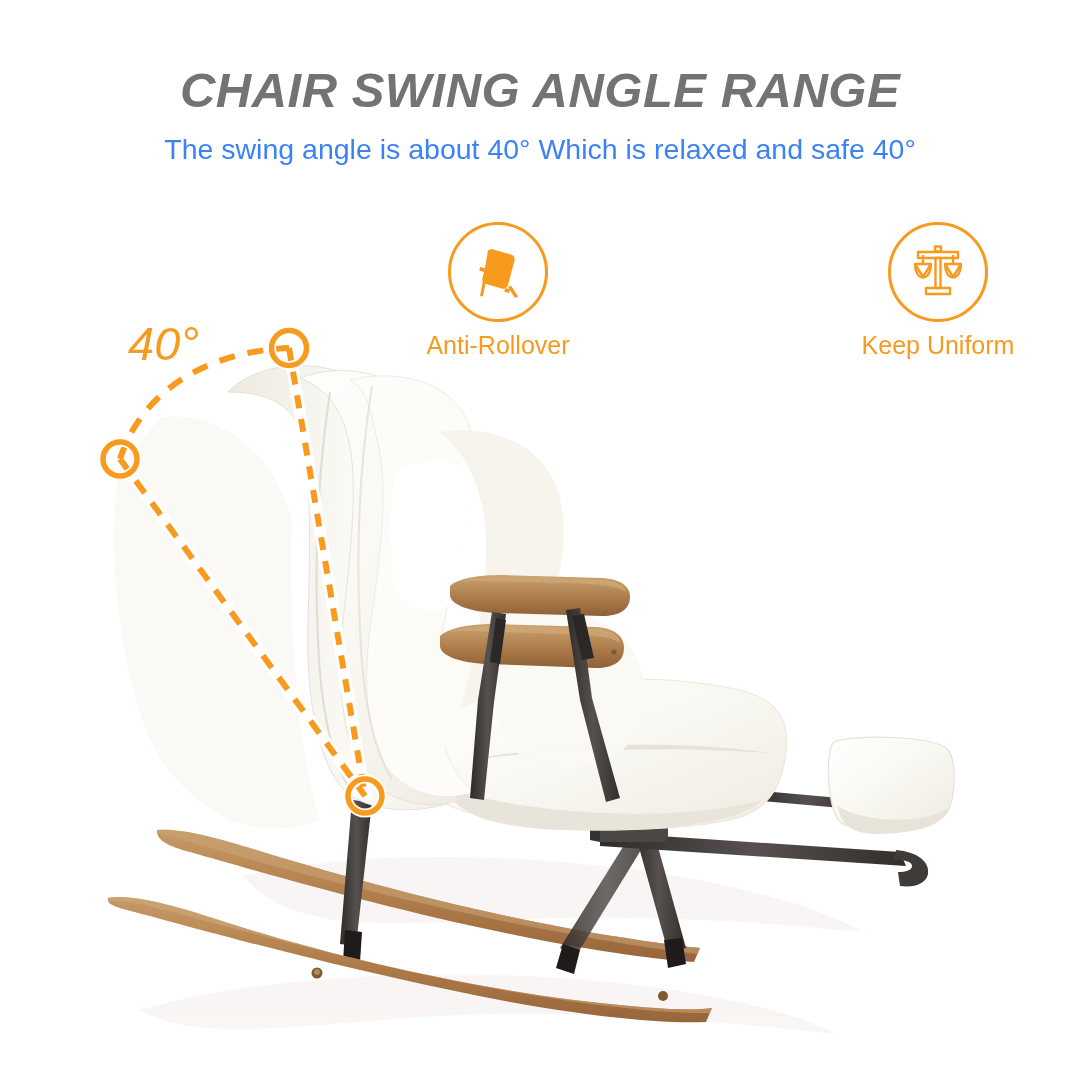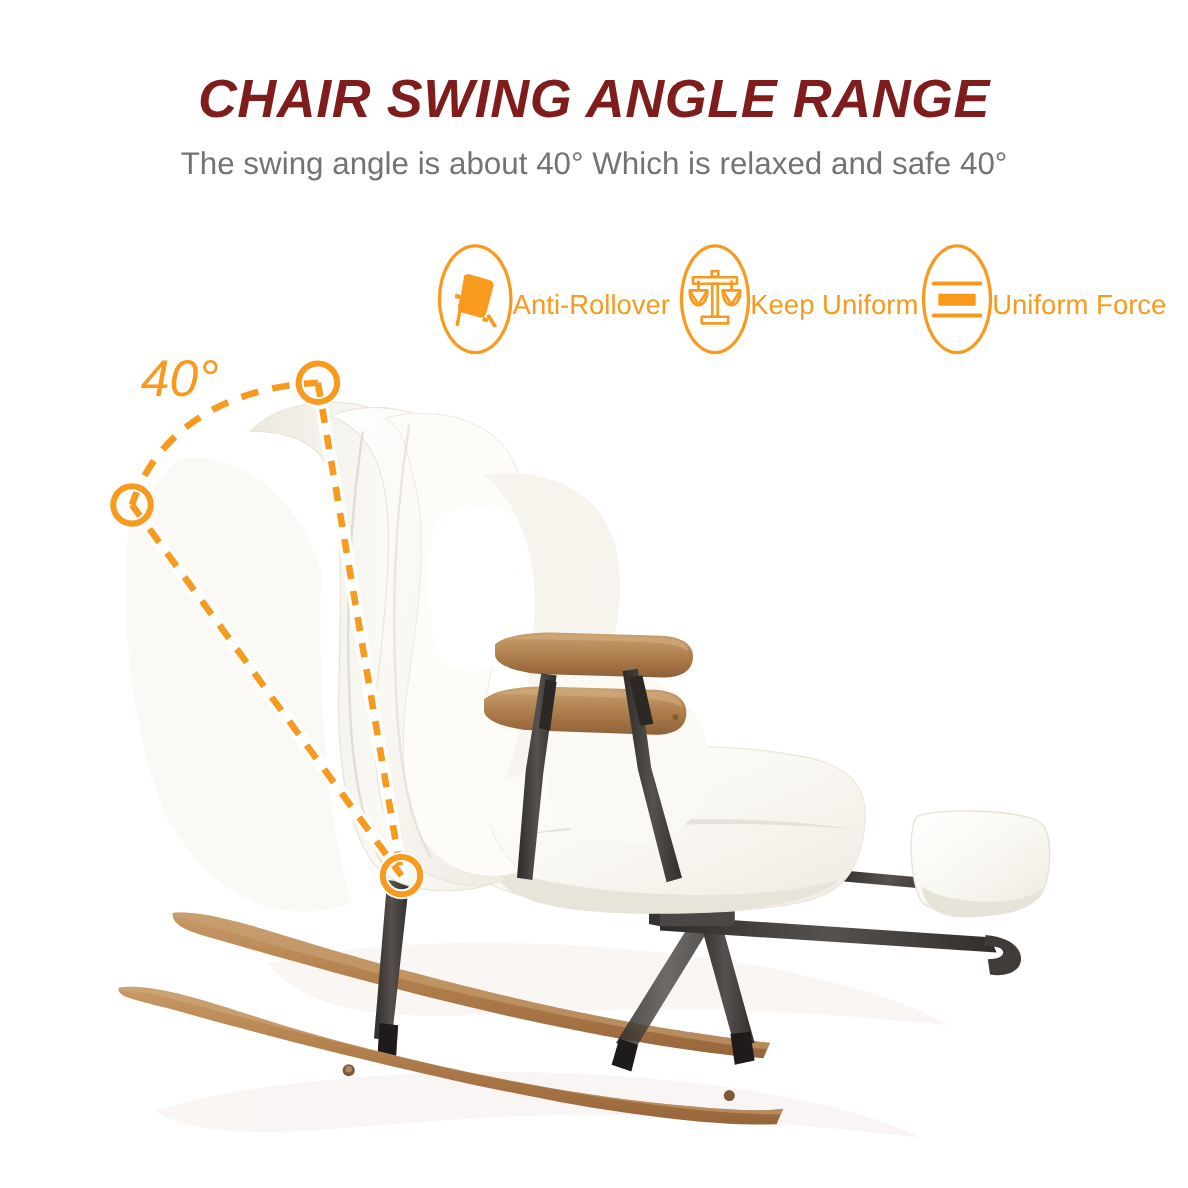--- a/index.html
+++ b/index.html
@@ -17,43 +17,43 @@
 
   
   #title {
     position: absolute; left: 0; top: 62px; width: 1080px;
     text-align: center;
     font-family: "Liberation Sans", sans-serif;
     font-size: 49px;
     font-weight: bold;
     font-style: italic;
     letter-spacing: 0.5px;
-    color: #7f1d1d;
+    color: #737373;
     white-space: nowrap;
   }
   #subtitle {
     position: absolute; left: 0; top: 133px; width: 1080px;
     text-align: center;
     font-size: 28.5px;
     font-weight: normal;
-    color: #737373;
+    color: #3b82f6;
     white-space: nowrap;
   }
 
   
   #features {
     position: absolute; left: 398px; top: 222px;
     width: 640px; height: 155px;
     display: flex;
     justify-content: space-between;
     align-items: flex-start;
   }
   .feature {
     width: 200px;
-    display: flex; flex-direction: row; align-items: center;
+    display: flex; flex-direction: column; align-items: center;
   }
   .feat-circle {
     width: 100px; height: 100px;
     border: 3.2px solid #F79A1E;
     border-radius: 50%;
     display: flex; align-items: center; justify-content: center;
     position: relative;
   }
   .feat-label {
     margin-top: 11px;
@@ -268,30 +268,20 @@
             <path d="M6,21 C6,29 9.5,34.5 14,34.5 C18.5,34.5 22,29 22,21"></path>
             <path d="M36,21 C36,29 39.5,34.5 44,34.5 C48.5,34.5 52,29 52,21"></path>
             <line x1="14" y1="12" x2="14" y2="21"></line>
             <line x1="44" y1="12" x2="44" y2="21"></line>
           </g>
         </svg>
       </div>
       <div class="feat-label">Keep Uniform</div>
     </div>
 
-    <div class="feature">
-      <div class="feat-circle">
-        <svg width="58" height="58" viewBox="0 0 58 58">
-          <rect x="6" y="13" width="46" height="3.6" rx="1.8" fill="#F79A1E"></rect>
-          <rect x="12" y="24" width="34" height="11" rx="1" fill="#F79A1E"></rect>
-          <rect x="6" y="42" width="46" height="3.6" rx="1.8" fill="#F79A1E"></rect>
-        </svg>
-      </div>
-      <div class="feat-label">Uniform Force</div>
-    </div>
   </div>
 
   <svg id="angle-svg" viewBox="0 0 1080 1080">
 
     <g fill="none" stroke="#FFFFFF" stroke-width="12" stroke-linecap="round">
       <line x1="289" y1="348" x2="365" y2="796"></line>
       <line x1="120" y1="459" x2="365" y2="796"></line>
       <path d="M120,459 C140,396 200,352 289,348"></path>
     </g>
 

